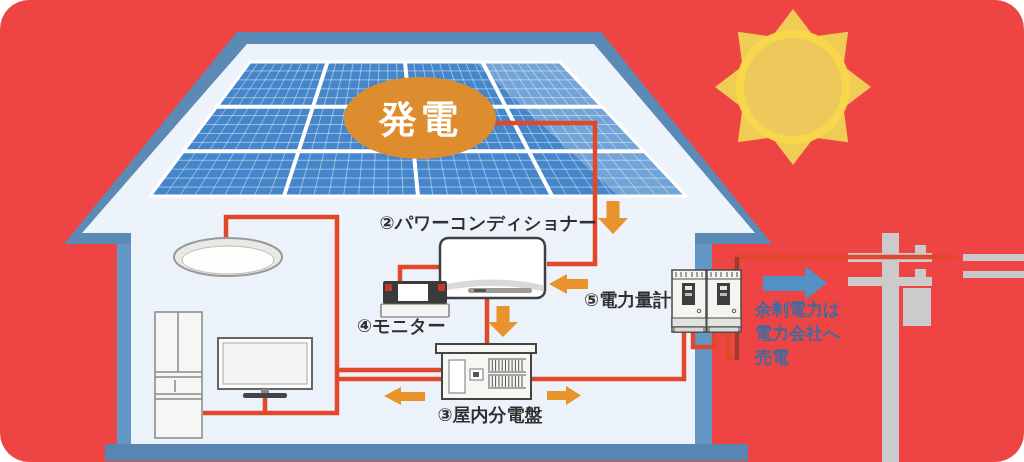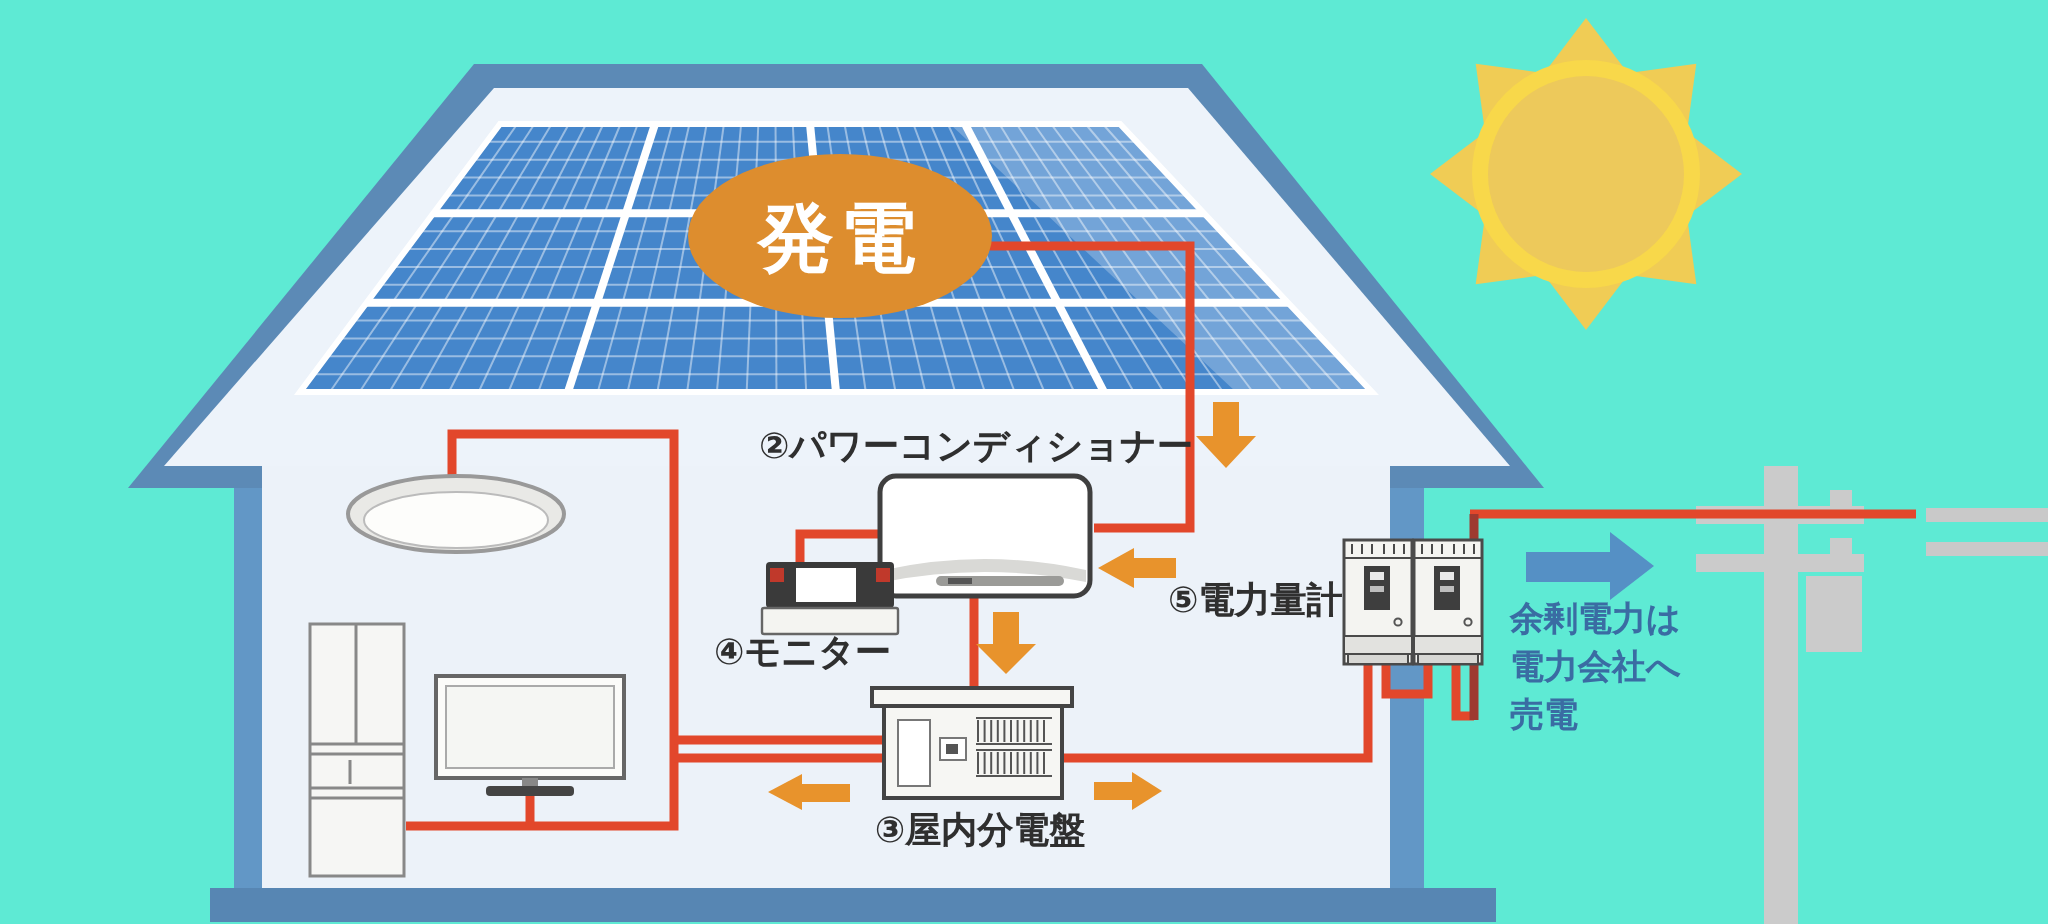--- a/index.html
+++ b/index.html
@@ -1,17 +1,17 @@
 <!DOCTYPE html>
 <html><head>
 <meta charset="utf-8">
 <style>
   html,body{margin:0;padding:0;background:#ffffff;}
-  .canvas{position:relative;width:1024px;height:462px;background:#5eead4;overflow:hidden;
-          font-family:"DejaVu Sans",sans-serif;}
+  .canvas{position:relative;width:1024px;height:462px;background:#ef4444;overflow:hidden;
+          font-family:"DejaVu Sans",sans-serif;border-radius:29px;}
   svg{position:absolute;left:0;top:0;}
   text{font-family:"DejaVu Sans",sans-serif;}
   .device-label{font-size:18px;font-weight:600;fill:#2f2f2f;}
   .gen-label{font-size:38px;font-weight:bold;fill:#ffffff;letter-spacing:3px;}
   .sell-label{font-size:17px;font-weight:bold;fill:#3a6ca3;}
 </style>
 </head>
 <body>
 
 <div class="canvas">

